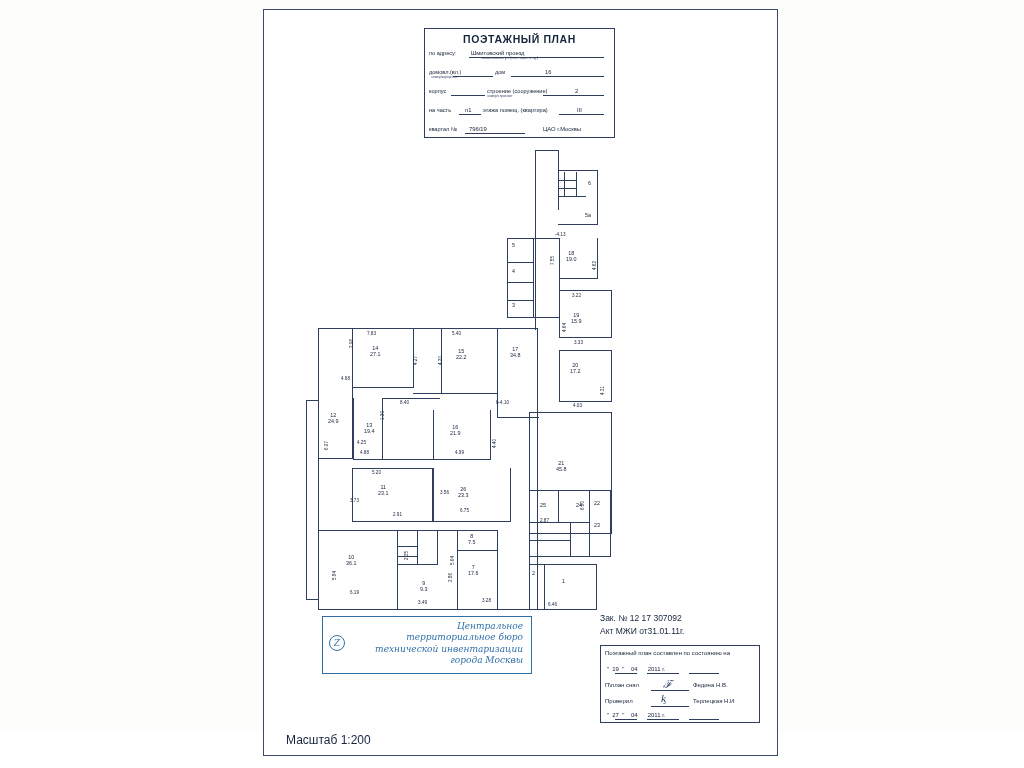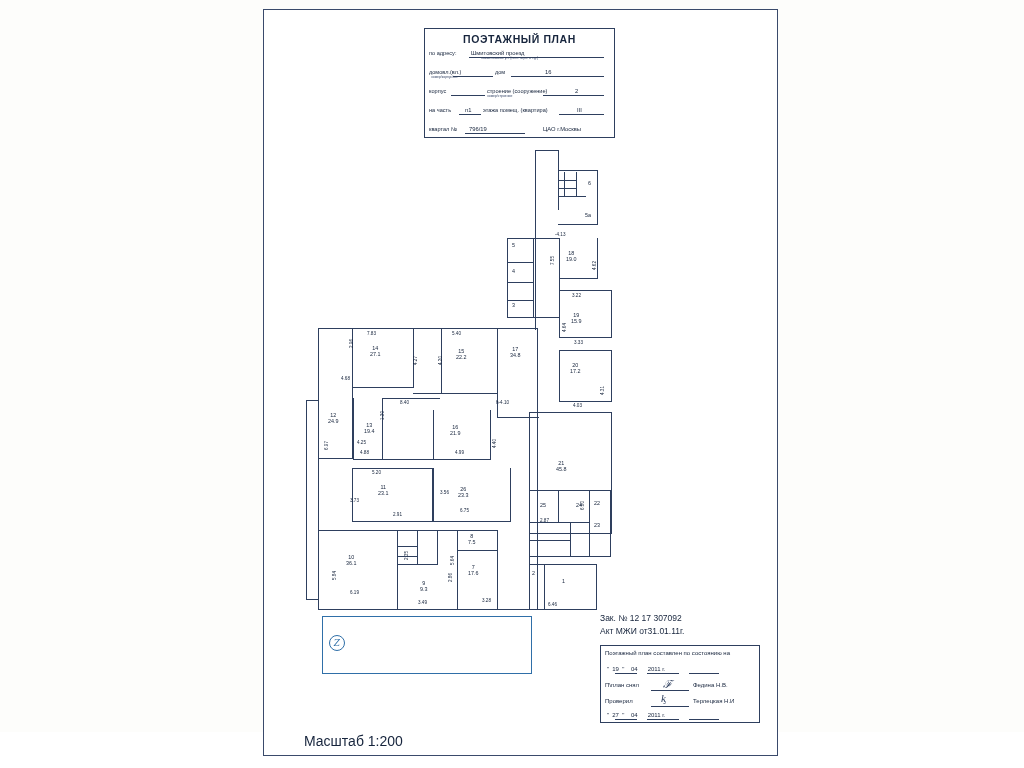--- a/index.html
+++ b/index.html
@@ -24,21 +24,21 @@
   .dimv{position:absolute;font-size:4.6px;color:#16243c;white-space:nowrap;transform:rotate(-90deg);transform-origin:left top;}
   
   .stamp{position:absolute;left:322px;top:616px;width:210px;height:58px;border:1px solid #2f6fa8;box-sizing:border-box;}
   .stamp .txt{font-family:"DejaVu Serif",serif;font-style:italic;color:#2f6fa8;font-size:9px;text-align:right;padding:4px 8px 0 0;line-height:1.25;}
   .stamp .circ{position:absolute;left:6px;top:18px;width:14px;height:14px;border:1px solid #2f6fa8;border-radius:50%;color:#2f6fa8;font-family:"DejaVu Serif",serif;font-style:italic;font-size:9px;text-align:center;line-height:14px;}
   
   .zak{position:absolute;left:600px;top:612px;font-size:8.5px;color:#16243c;line-height:1.5;}
   .actblock{position:absolute;left:600px;top:645px;width:160px;height:78px;border:1px solid #2e3f5e;box-sizing:border-box;font-size:6px;color:#16243c;}
   .actblock .row{position:absolute;left:4px;font-size:6px;}
   .sign{position:absolute;font-family:"DejaVu Serif",serif;font-style:italic;color:#2e3f5e;font-size:11px;}
-  .scale{position:absolute;left:304px;top:733px;font-size:14px;color:#16243c;}
+  .scale{position:absolute;left:286px;top:733px;font-size:12px;color:#16243c;}
 </style>
 </head>
 <body>
 
 <div id="page">
 
   <div class="sheet"></div>
 
   <div class="titleblock">
     <div class="tb-h">ПОЭТАЖНЫЙ ПЛАН</div>
@@ -306,20 +306,26 @@
     <div class="wall" style="left:296px;top:414px;width:1px;height:46px;"></div>
     <div class="wall" style="left:229px;top:459px;width:68px;height:1px;"></div>
     <div class="wall" style="left:244px;top:414px;width:1px;height:46px;"></div>
     <div class="room-lbl" style="left:262px;top:428px;">1</div>
     <div class="room-lbl" style="left:232px;top:420px;">2</div>
     <div class="dim" style="left:248px;top:452px;">6.46</div>
   </div>
 
   <div class="stamp">
     <div class="circ">Z</div>
+    <div class="txt">
+      <div>Центральное</div>
+      <div>территориальное бюро</div>
+      <div>технической инвентаризации</div>
+      <div>города Москвы</div>
+    </div>
   </div>
 
   <div class="zak">
     <div>Зак. № 12 17 307092</div>
     <div>Акт МЖИ от31.01.11г.</div>
   </div>
 
   <div class="actblock">
     <div class="row" style="top:4px;">Поэтажный план составлен по состоянию на</div>
     <div class="row" style="top:20px;">

